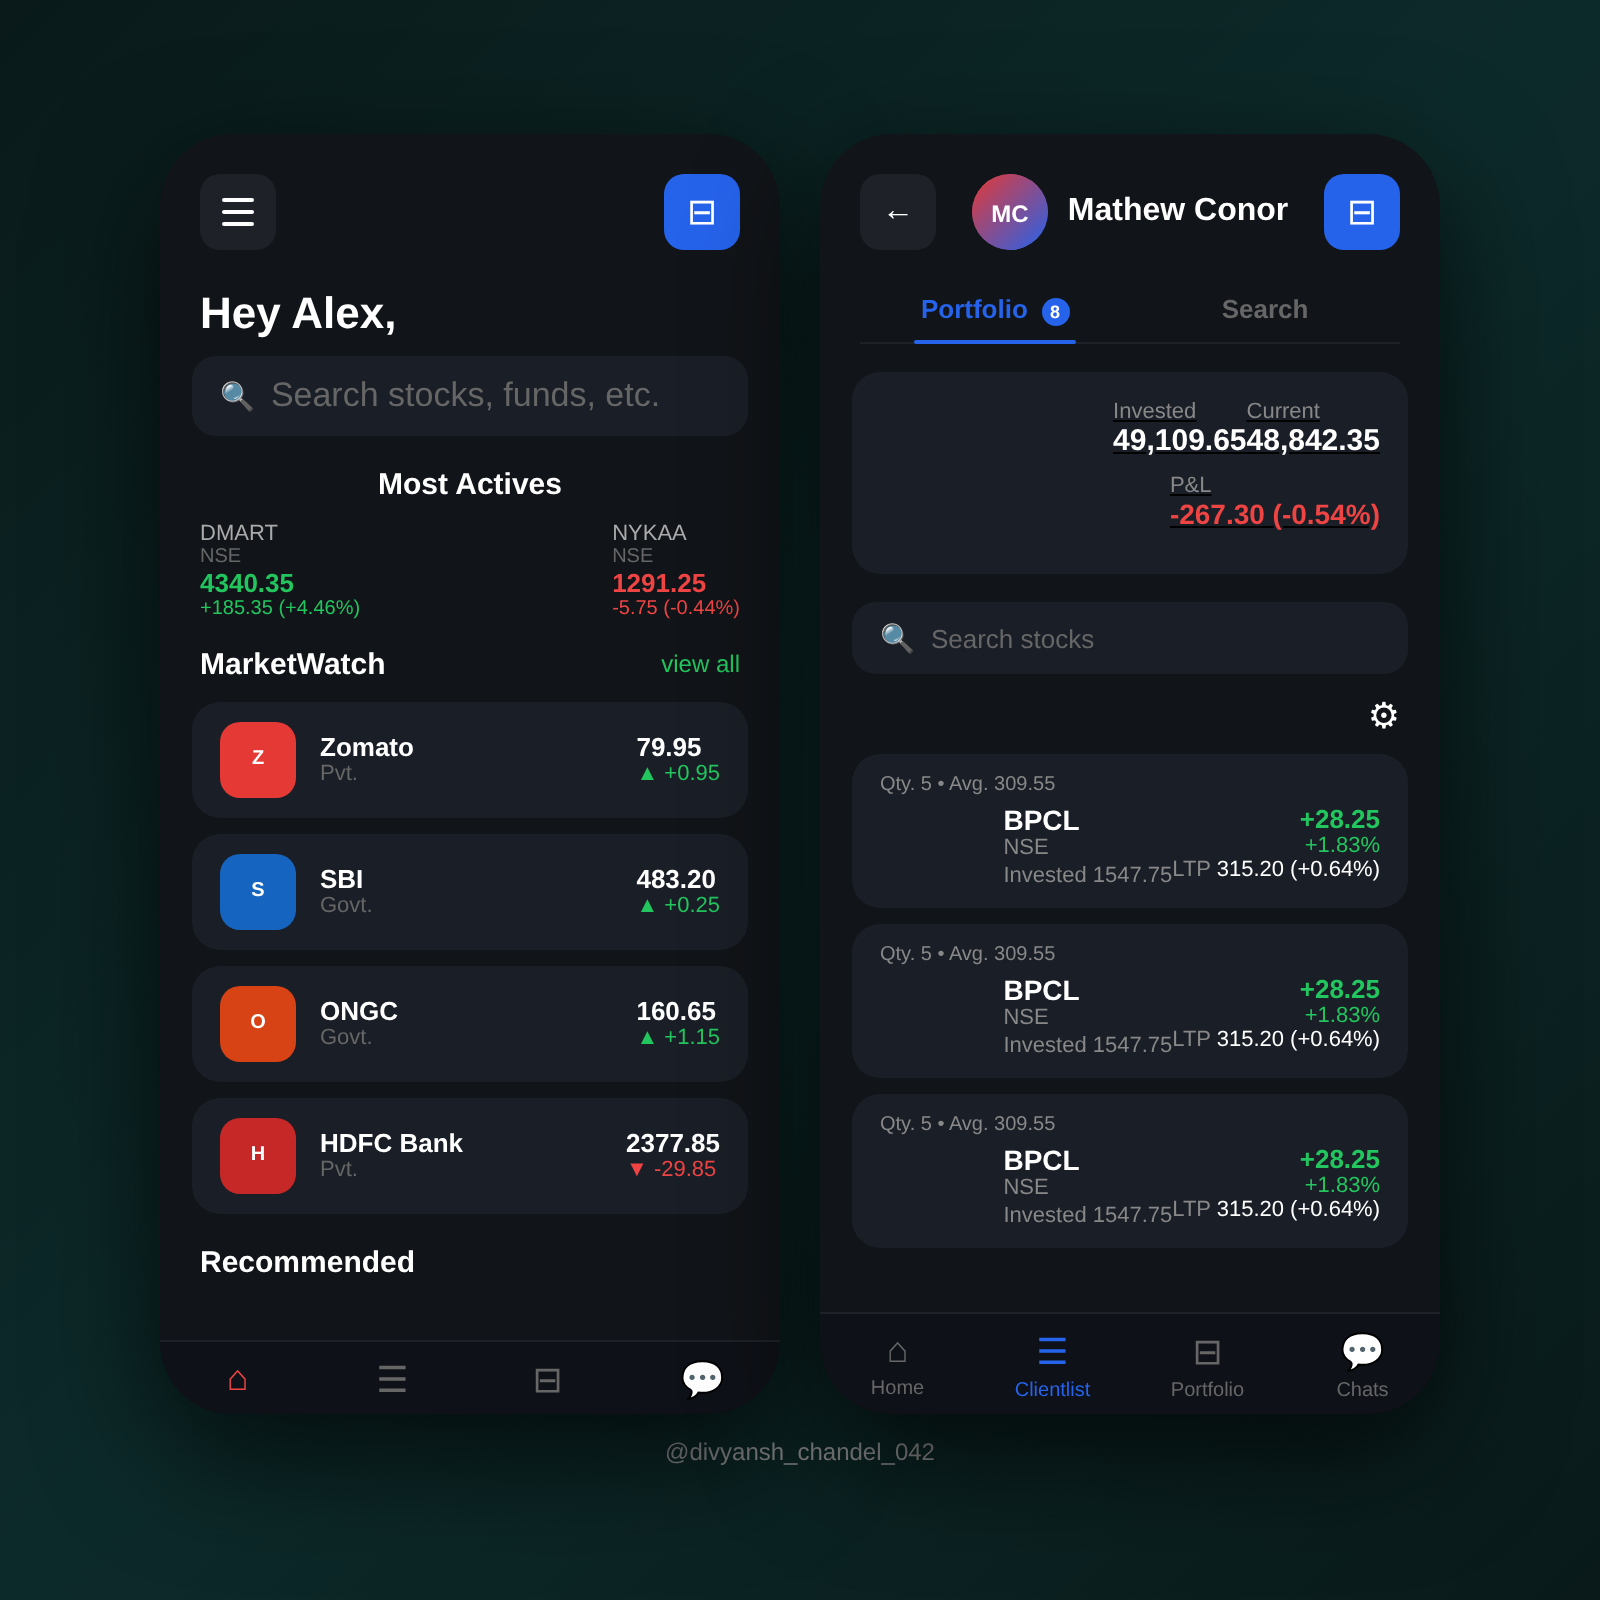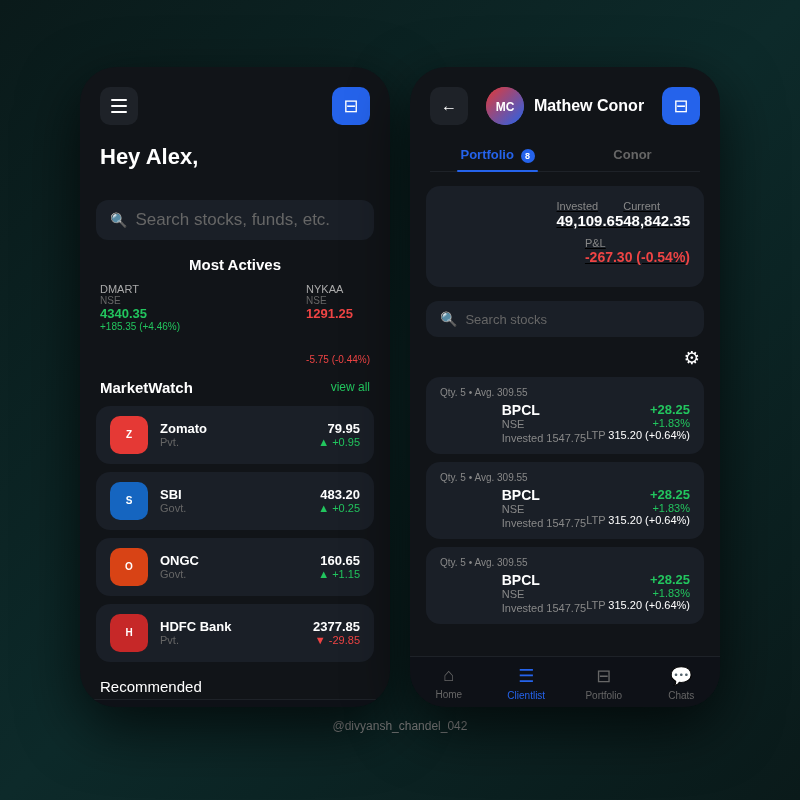--- a/index.html
+++ b/index.html
@@ -69,21 +69,21 @@
       width: 38px;
       height: 38px;
       display: flex;
       align-items: center;
       justify-content: center;
       cursor: pointer;
       color: #fff;
       font-size: 18px;
     }
     .greeting {
-      padding: 8px 20px 28px;
+      padding: 8px 20px 6px;
     }
     .greeting h1 {
       color: #fff;
       font-size: 22px;
       font-weight: 700;
       line-height: 1.3;
     }
     .search-bar {
       margin: 0 16px 16px;
       background: #1a1f27;
@@ -109,21 +109,21 @@
     }
     .active-stock {
       display: flex;
       flex-direction: column;
     }
     .active-stock .name { color: #aaa; font-size: 11px; }
     .active-stock .exch { color: #666; font-size: 10px; }
     .active-stock .price-g { color: #22c55e; font-size: 13px; font-weight: 700; }
     .active-stock .price-r { color: #ef4444; font-size: 13px; font-weight: 700; }
     .active-stock .change-g { color: #22c55e; font-size: 10px; }
-    .active-stock .change-r { color: #ef4444; font-size: 10px; margin-top: 33px; }
+    .active-stock .change-r { color: #ef4444; font-size: 10px; }
     .market-watch-header {
       display: flex;
       justify-content: space-between;
       align-items: center;
       padding: 0 20px 10px;
     }
     .view-all { color: #22c55e; font-size: 12px; cursor: pointer; }
     .stock-card {
       margin: 0 16px 8px;
       background: #1a1f27;
@@ -145,28 +145,28 @@
       color: #fff;
       flex-shrink: 0;
     }
     .logo-zomato { background: #e53935; }
     .logo-sbi { background: #1565c0; }
     .logo-ongc { background: #d84315; }
     .logo-hdfc { background: #c62828; }
     .stock-info { flex: 1; }
     .stock-info .s-name { color: #fff; font-size: 13px; font-weight: 600; }
     .stock-info .s-type { color: #666; font-size: 11px; }
-    .stock-price { text-align: right; }
+    .stock-price { text-align: left; }
     .stock-price .price { color: #fff; font-size: 13px; font-weight: 600; }
     .stock-price .change-g { color: #22c55e; font-size: 11px; }
     .stock-price .change-r { color: #ef4444; font-size: 11px; }
     .recommended-title {
       color: #fff;
       font-size: 15px;
-      font-weight: 400;
+      font-weight: 700;
       padding: 8px 20px 4px;
     }
     
     .bottom-nav {
       display: flex;
       background: #0e1117;
       border-top: 1px solid #1e2228;
       padding: 8px 0 6px;
       margin-top: auto;
     }
@@ -463,21 +463,21 @@
           </div>
           <span class="user-name">Mathew Conor</span>
         </div>
         <button class="folder-btn">⊟</button>
       </div>
 
       <div class="tabs">
         <div class="tab-item active">
           Portfolio <span class="tab-badge">8</span>
         </div>
-        <div class="tab-item">Conor</div>
+        <div class="tab-item">Search</div>
       </div>
 
       <div class="portfolio-summary">
         <div class="summary-row">
           <div class="summary-col">
             <div class="summary-label">Invested</div>
             <div class="summary-value">49,109.65</div>
           </div>
           <div class="summary-col">
             <div class="summary-label">Current</div>

